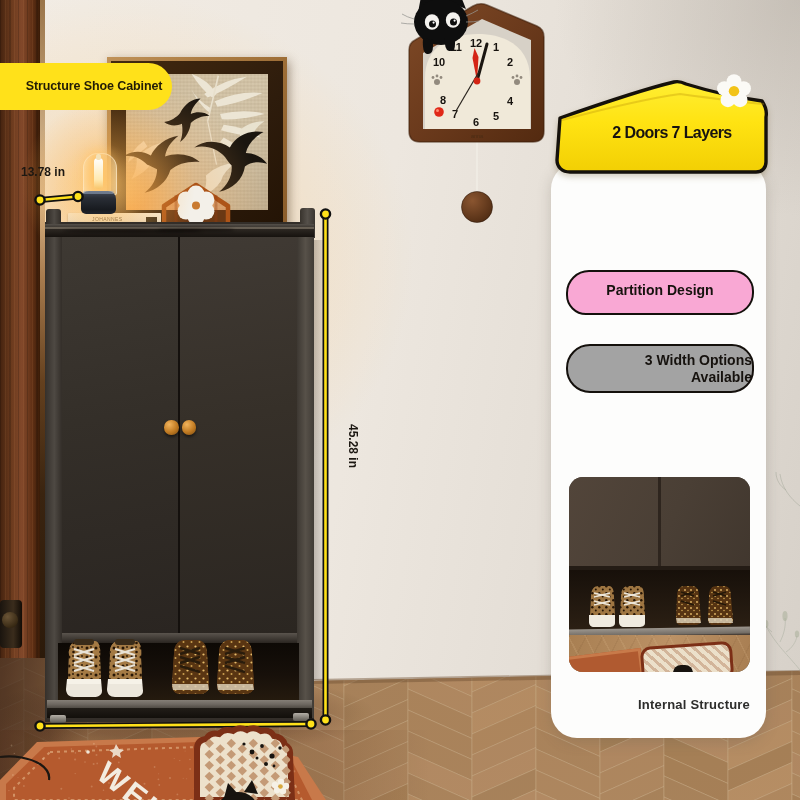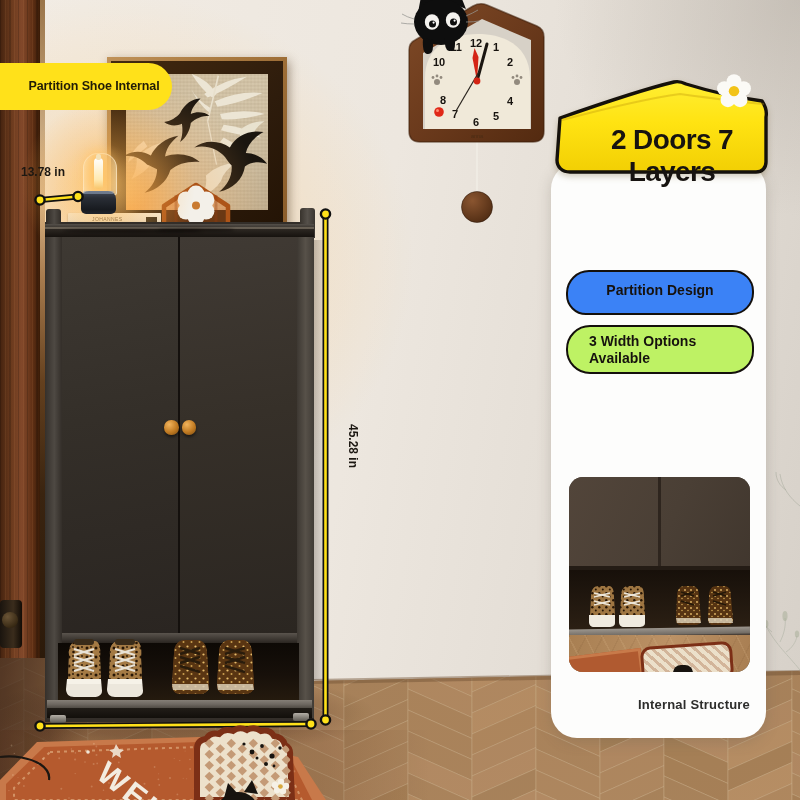--- a/index.html
+++ b/index.html
@@ -596,21 +596,21 @@
     <g stroke="rgba(150,150,146,0.85)" stroke-width="0.9" fill="none">
       <path d="M14 19 Q7 17 2 14"></path>
       <path d="M14 24 Q7 24 1 23"></path>
       <path d="M66 16 Q73 13 78 10"></path>
       <path d="M66 22 Q74 22 79 21"></path>
     </g>
   </g>
 </svg>
 
 <div class="abs" style="left:0;top:63px;width:172px;height:47px;background:#ffe11a;border-radius:0 24px 24px 0;"></div>
-<div class="abs" style="left:0;top:63px;width:172px;height:47px;line-height:47px;text-align:center;padding-left:16px;box-sizing:border-box;font-size:12.5px;font-weight:bold;color:#221c06;letter-spacing:-0.1px;">Partition Shoe Internal</div>
+<div class="abs" style="left:0;top:63px;width:172px;height:47px;line-height:47px;text-align:center;padding-left:16px;box-sizing:border-box;font-size:12.5px;font-weight:bold;color:#221c06;letter-spacing:-0.1px;">Structure Shoe Cabinet</div>
 
 <div class="abs" style="left:21px;top:165px;font-size:12px;font-weight:bold;color:#1d1812;">13.78 in</div>
 
 <svg class="abs" style="left:30px;top:188px;" width="60" height="20" viewBox="0 0 60 20">
   <line x1="10" y1="12" x2="48" y2="8.5" stroke="#101010" stroke-width="6"></line>
   <line x1="10" y1="12" x2="48" y2="8.5" stroke="#ffe11a" stroke-width="2.6"></line>
   <circle cx="10" cy="12" r="4.6" fill="#ffe11a" stroke="#101010" stroke-width="2.4"></circle>
   <circle cx="48" cy="8.5" r="4.6" fill="#ffe11a" stroke="#101010" stroke-width="2.4"></circle>
 </svg>
 
@@ -825,37 +825,37 @@
   <defs>
     <linearGradient id="bang" x1="0" y1="0" x2="0" y2="1">
       <stop offset="0" stop-color="#ffee33"></stop>
       <stop offset="0.45" stop-color="#ffe312"></stop>
       <stop offset="1" stop-color="#f2cf04"></stop>
     </linearGradient>
   </defs>
   <path d="M20 48 C60 34 100 20 134 12 C138 11 142 12 146 14 C172 22 200 28 222 31 C226 37 227 42 226 47 L226 92 C226 98 222 102 216 102 L30 102 C22 102 17 97 17 90 Z" fill="url(#bang)" stroke="#15110b" stroke-width="3.4" stroke-linejoin="round"></path>
   <path d="M22 50 C 60 40 110 28 140 24 C 170 28 200 32 224 34" fill="none" stroke="rgba(190,150,10,0.35)" stroke-width="2"></path>
 </svg>
-<div class="abs" style="left:567px;top:124px;width:210px;text-align:center;font-size:28px;font-weight:bold;color:#171310;letter-spacing:-0.6px;">2 Doors 7 Layers</div>
+<div class="abs" style="left:567px;top:124px;width:210px;text-align:center;font-size:16px;font-weight:bold;color:#171310;letter-spacing:-0.6px;">2 Doors 7 Layers</div>
 
 <svg class="abs" style="left:714px;top:72px;" width="40" height="40" viewBox="0 0 46 46">
   <g fill="#fbfaf6">
     <circle cx="23" cy="11" r="8.5"></circle>
     <circle cx="34" cy="19" r="8.5"></circle>
     <circle cx="30" cy="32" r="8.5"></circle>
     <circle cx="16" cy="32" r="8.5"></circle>
     <circle cx="12" cy="19" r="8.5"></circle>
   </g>
   <circle cx="23" cy="22" r="6" fill="#f2c318"></circle>
 </svg>
 
 
-<div class="abs" style="left:566px;top:270px;width:184px;height:41px;border:2.6px solid #14100c;border-radius:23px 21px 22px 20px;background:#3b82f6;line-height:36px;text-align:center;font-size:14px;font-weight:bold;color:#16120e;">Partition Design</div>
-
-<div class="abs" style="left:566px;top:325px;width:184px;height:45px;border:2.6px solid #14100c;border-radius:24px 22px 23px 24px;background:#bef264;font-size:14px;font-weight:bold;color:#16120e;">
+<div class="abs" style="left:566px;top:270px;width:184px;height:41px;border:2.6px solid #14100c;border-radius:23px 21px 22px 20px;background:#f9a8d4;line-height:36px;text-align:center;font-size:14px;font-weight:bold;color:#16120e;">Partition Design</div>
+
+<div class="abs" style="left:566px;top:344px;width:184px;height:45px;border:2.6px solid #14100c;border-radius:24px 22px 23px 24px;background:#a3a3a3;font-size:14px;font-weight:bold;color:#16120e;text-align:right;">
       <div style="padding:6px 0 0 21px;line-height:1.18;">3 Width Options<br>Available</div>
     </div>
 
 
 <div class="abs" style="left:569px;top:477px;width:181px;height:195px;border-radius:14px;overflow:hidden;background:#4a4038;">
 
   <div class="abs" style="left:0;top:0;width:181px;height:92px;background:linear-gradient(115deg,#52453a 0%,#4a3f35 55%,#41372e 100%);"></div>
   <div class="abs" style="left:89px;top:0;width:3px;height:92px;background:#2e251e;"></div>
   <div class="abs" style="left:0;top:89px;width:181px;height:4px;background:#241c15;"></div>
 

